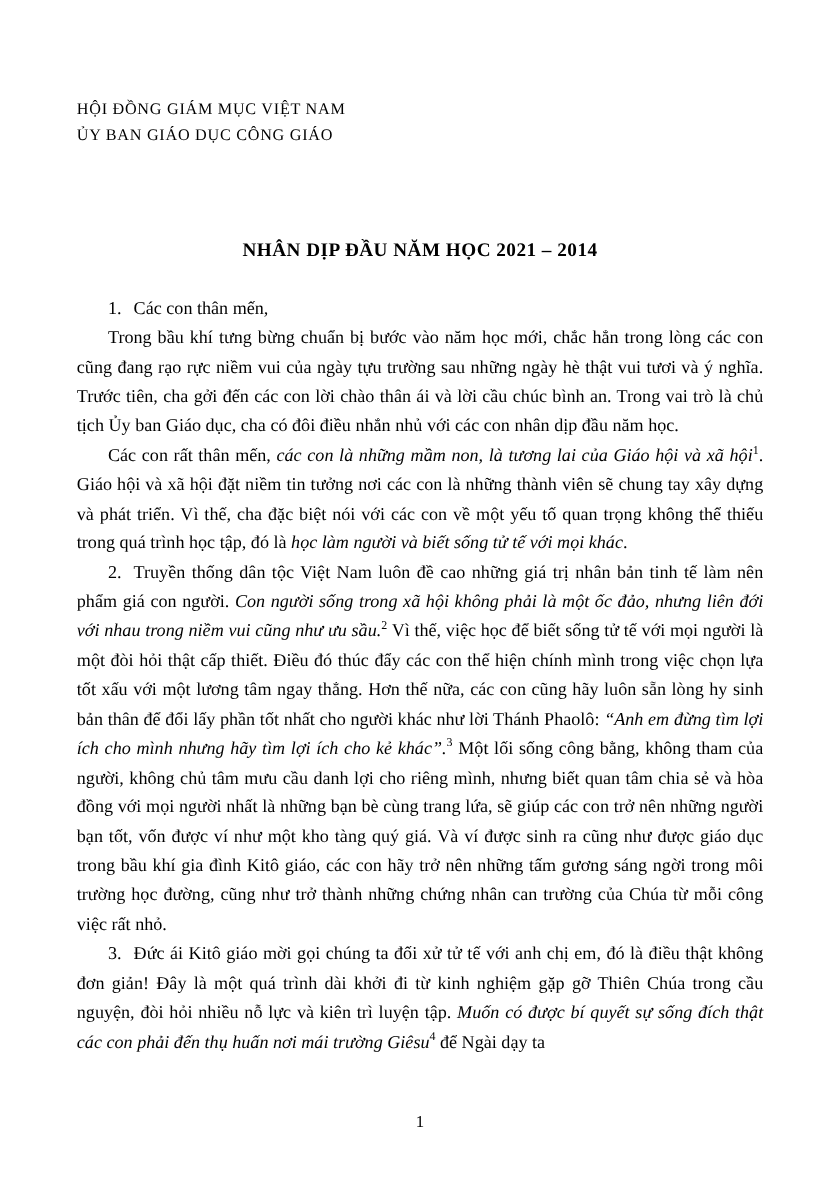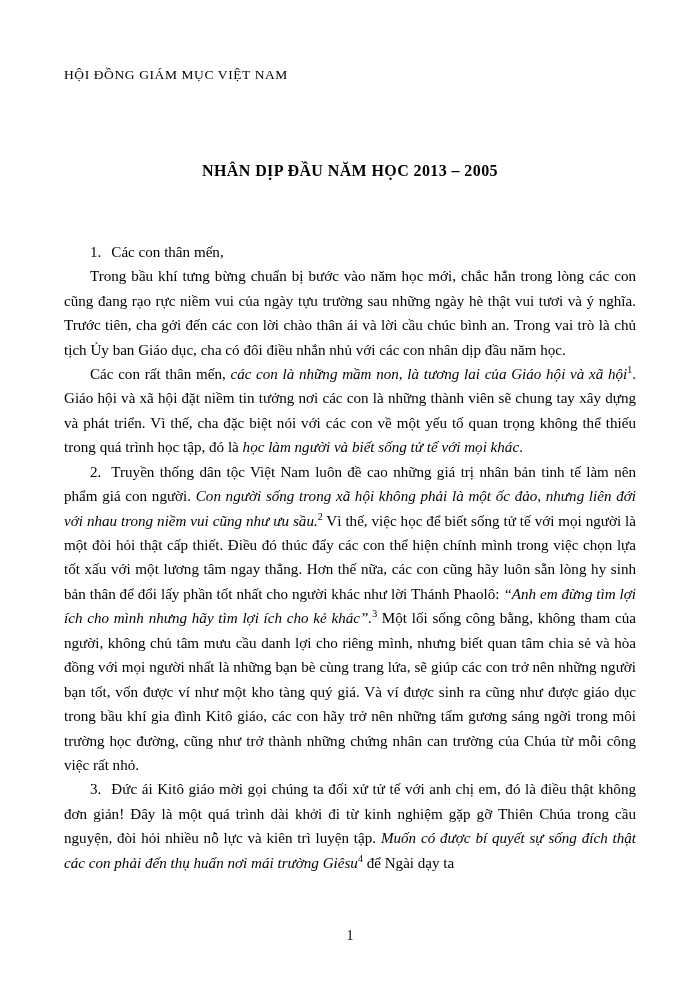--- a/index.html
+++ b/index.html
@@ -16,42 +16,42 @@
     overflow: hidden;
   }
   .page {
     width: 700px;
     height: 990px;
     box-sizing: border-box;
     padding: 62px 64px 20px 64px;
     position: relative;
   }
   .header-block {
-    margin-top: 2px;
+    margin-top: 18px;
     margin-bottom: 0;
   }
   .header-line {
     font-family: "Liberation Serif", serif;
     font-size: 13.5px;
     letter-spacing: 0.6px;
     line-height: 1.62;
     white-space: nowrap;
   }
   .title-block {
     text-align: center;
     margin-top: 72px;
   }
   .title-line {
     font-weight: bold;
     font-size: 16px;
     letter-spacing: 0.4px;
     line-height: 1.62;
   }
   .body-block {
-    margin-top: 56px;
+    margin-top: 24px;
   }
   p.para {
     margin: 0;
     text-align: justify;
     font-size: 15.1px;
     line-height: 1.62;
     text-indent: 26px;
     hyphens: none;
   }
   .num-gap {
@@ -74,24 +74,25 @@
     font-size: 14px;
   }
 </style>
 </head>
 <body>
 
 <div class="page">
 
   <div class="header-block">
     <div class="header-line">HỘI ĐỒNG GIÁM MỤC VIỆT NAM</div>
+    <div class="header-line">ỦY BAN GIÁO DỤC CÔNG GIÁO</div>
   </div>
 
   <div class="title-block">
-    <div class="title-line">NHÂN DỊP ĐẦU NĂM HỌC 2013 – 2005</div>
+    <div class="title-line">NHÂN DỊP ĐẦU NĂM HỌC 2021 – 2014</div>
   </div>
 
   <div class="body-block">
     <p class="para">1.<span class="num-gap"></span>Các con thân mến,</p>
     <p class="para">Trong bầu khí tưng bừng chuẩn bị bước vào năm học mới, chắc hẳn trong lòng các con cũng đang rạo rực niềm vui của ngày tựu trường sau những ngày hè thật vui tươi và ý nghĩa. Trước tiên, cha gởi đến các con lời chào thân ái và lời cầu chúc bình an. Trong vai trò là chủ tịch Ủy ban Giáo dục, cha có đôi điều nhắn nhủ với các con nhân dịp đầu năm học.</p>
     <p class="para">Các con rất thân mến, <i>các con là những mầm non, là tương lai của Giáo hội và xã hội</i><sup>1</sup>. Giáo hội và xã hội đặt niềm tin tưởng nơi các con là những thành viên sẽ chung tay xây dựng và phát triển. Vì thế, cha đặc biệt nói với các con về một yếu tố quan trọng không thể thiếu trong quá trình học tập, đó là <i>học làm người và biết sống tử tế với mọi khác</i>.</p>
     <p class="para">2.<span class="num-gap"></span>Truyền thống dân tộc Việt Nam luôn đề cao những giá trị nhân bản tinh tế làm nên phẩm giá con người. <i>Con người sống trong xã hội không phải là một ốc đảo, nhưng liên đới với nhau trong niềm vui cũng như ưu sầu.</i><sup>2</sup> Vì thế, việc học để biết sống tử tế với mọi người là một đòi hỏi thật cấp thiết. Điều đó thúc đẩy các con thể hiện chính mình trong việc chọn lựa tốt xấu với một lương tâm ngay thẳng. Hơn thế nữa, các con cũng hãy luôn sẵn lòng hy sinh bản thân để đổi lấy phần tốt nhất cho người khác như lời Thánh Phaolô: <i>“Anh em đừng tìm lợi ích cho mình nhưng hãy tìm lợi ích cho kẻ khác”.</i><sup>3</sup> Một lối sống công bằng, không tham của người, không chủ tâm mưu cầu danh lợi cho riêng mình, nhưng biết quan tâm chia sẻ và hòa đồng với mọi người nhất là những bạn bè cùng trang lứa, sẽ giúp các con trở nên những người bạn tốt, vốn được ví như một kho tàng quý giá. Và ví được sinh ra cũng như được giáo dục trong bầu khí gia đình Kitô giáo, các con hãy trở nên những tấm gương sáng ngời trong môi trường học đường, cũng như trở thành những chứng nhân can trường của Chúa từ mỗi công việc rất nhỏ.</p>
     <p class="para">3.<span class="num-gap"></span>Đức ái Kitô giáo mời gọi chúng ta đối xử tử tế với anh chị em, đó là điều thật không đơn giản! Đây là một quá trình dài khởi đi từ kinh nghiệm gặp gỡ Thiên Chúa trong cầu nguyện, đòi hỏi nhiều nỗ lực và kiên trì luyện tập. <i>Muốn có được bí quyết sự sống đích thật các con phải đến thụ huấn nơi mái trường Giêsu</i><sup>4</sup> để Ngài dạy ta</p>
   </div>
 

